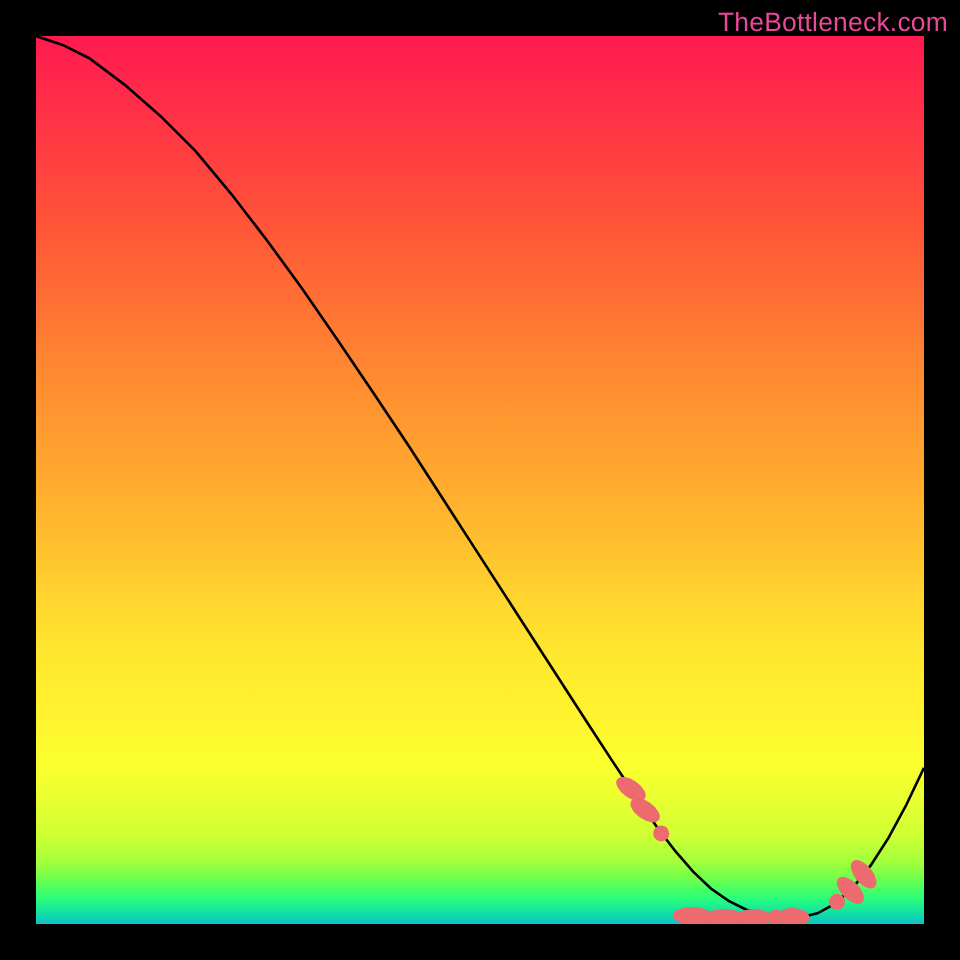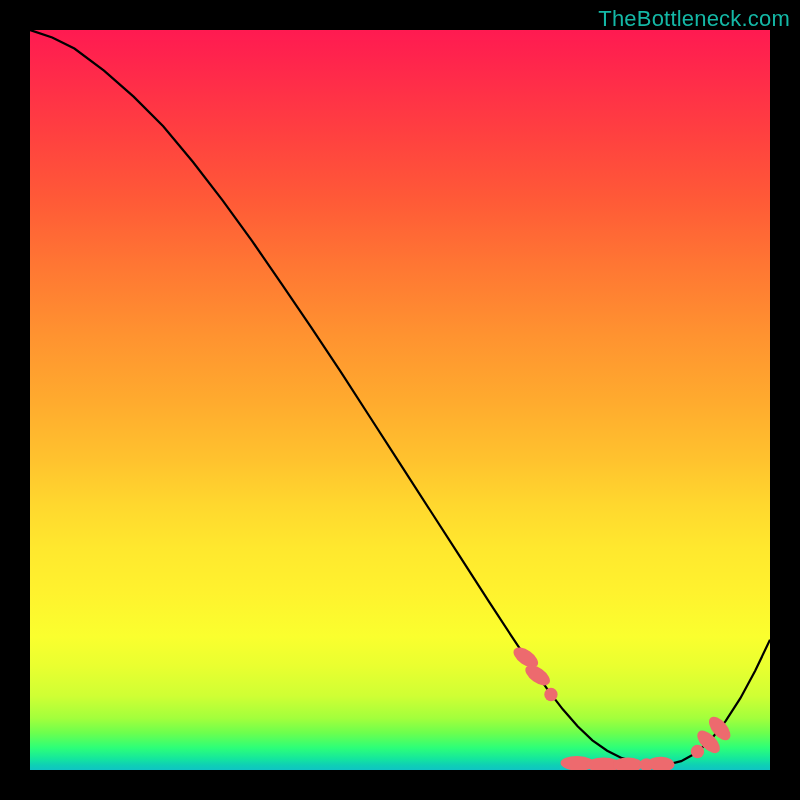--- a/index.html
+++ b/index.html
@@ -44,21 +44,21 @@
       #2dff78 97%,
       #14e69e 98.5%,
       #0fd0b4 99.3%,
       #0fc4c4 100%
     );
   }
   .watermark {
     position: absolute;
     top: 6px;
     right: 10px;
-    color: #14b8a6;
+    color: #ec4899;
     font-size: 22px;
     font-weight: 500;
     letter-spacing: 0.2px;
     user-select: none;
   }
   svg.overlay {
     position: absolute;
     left: 0;
     top: 0;
     width: 740px;

